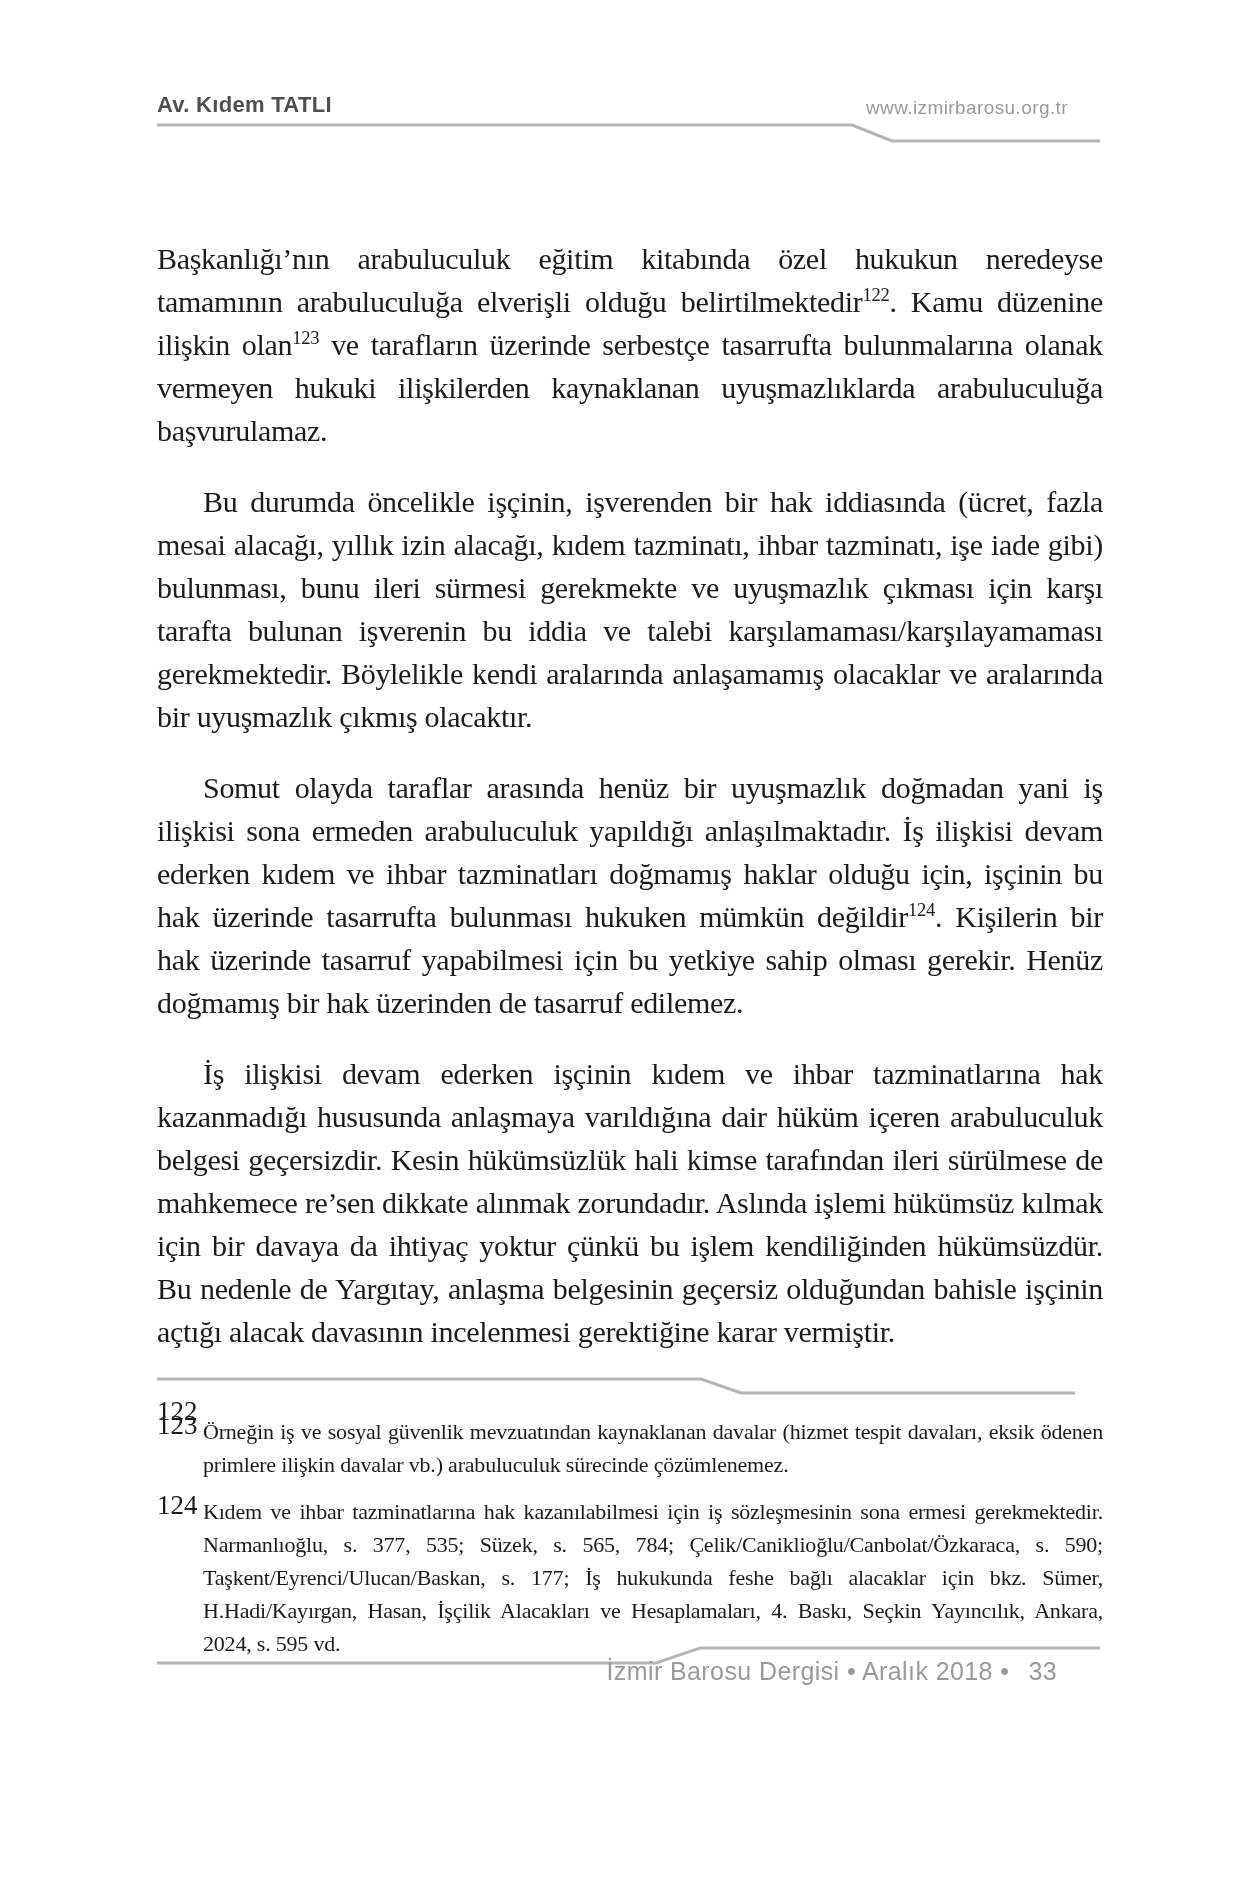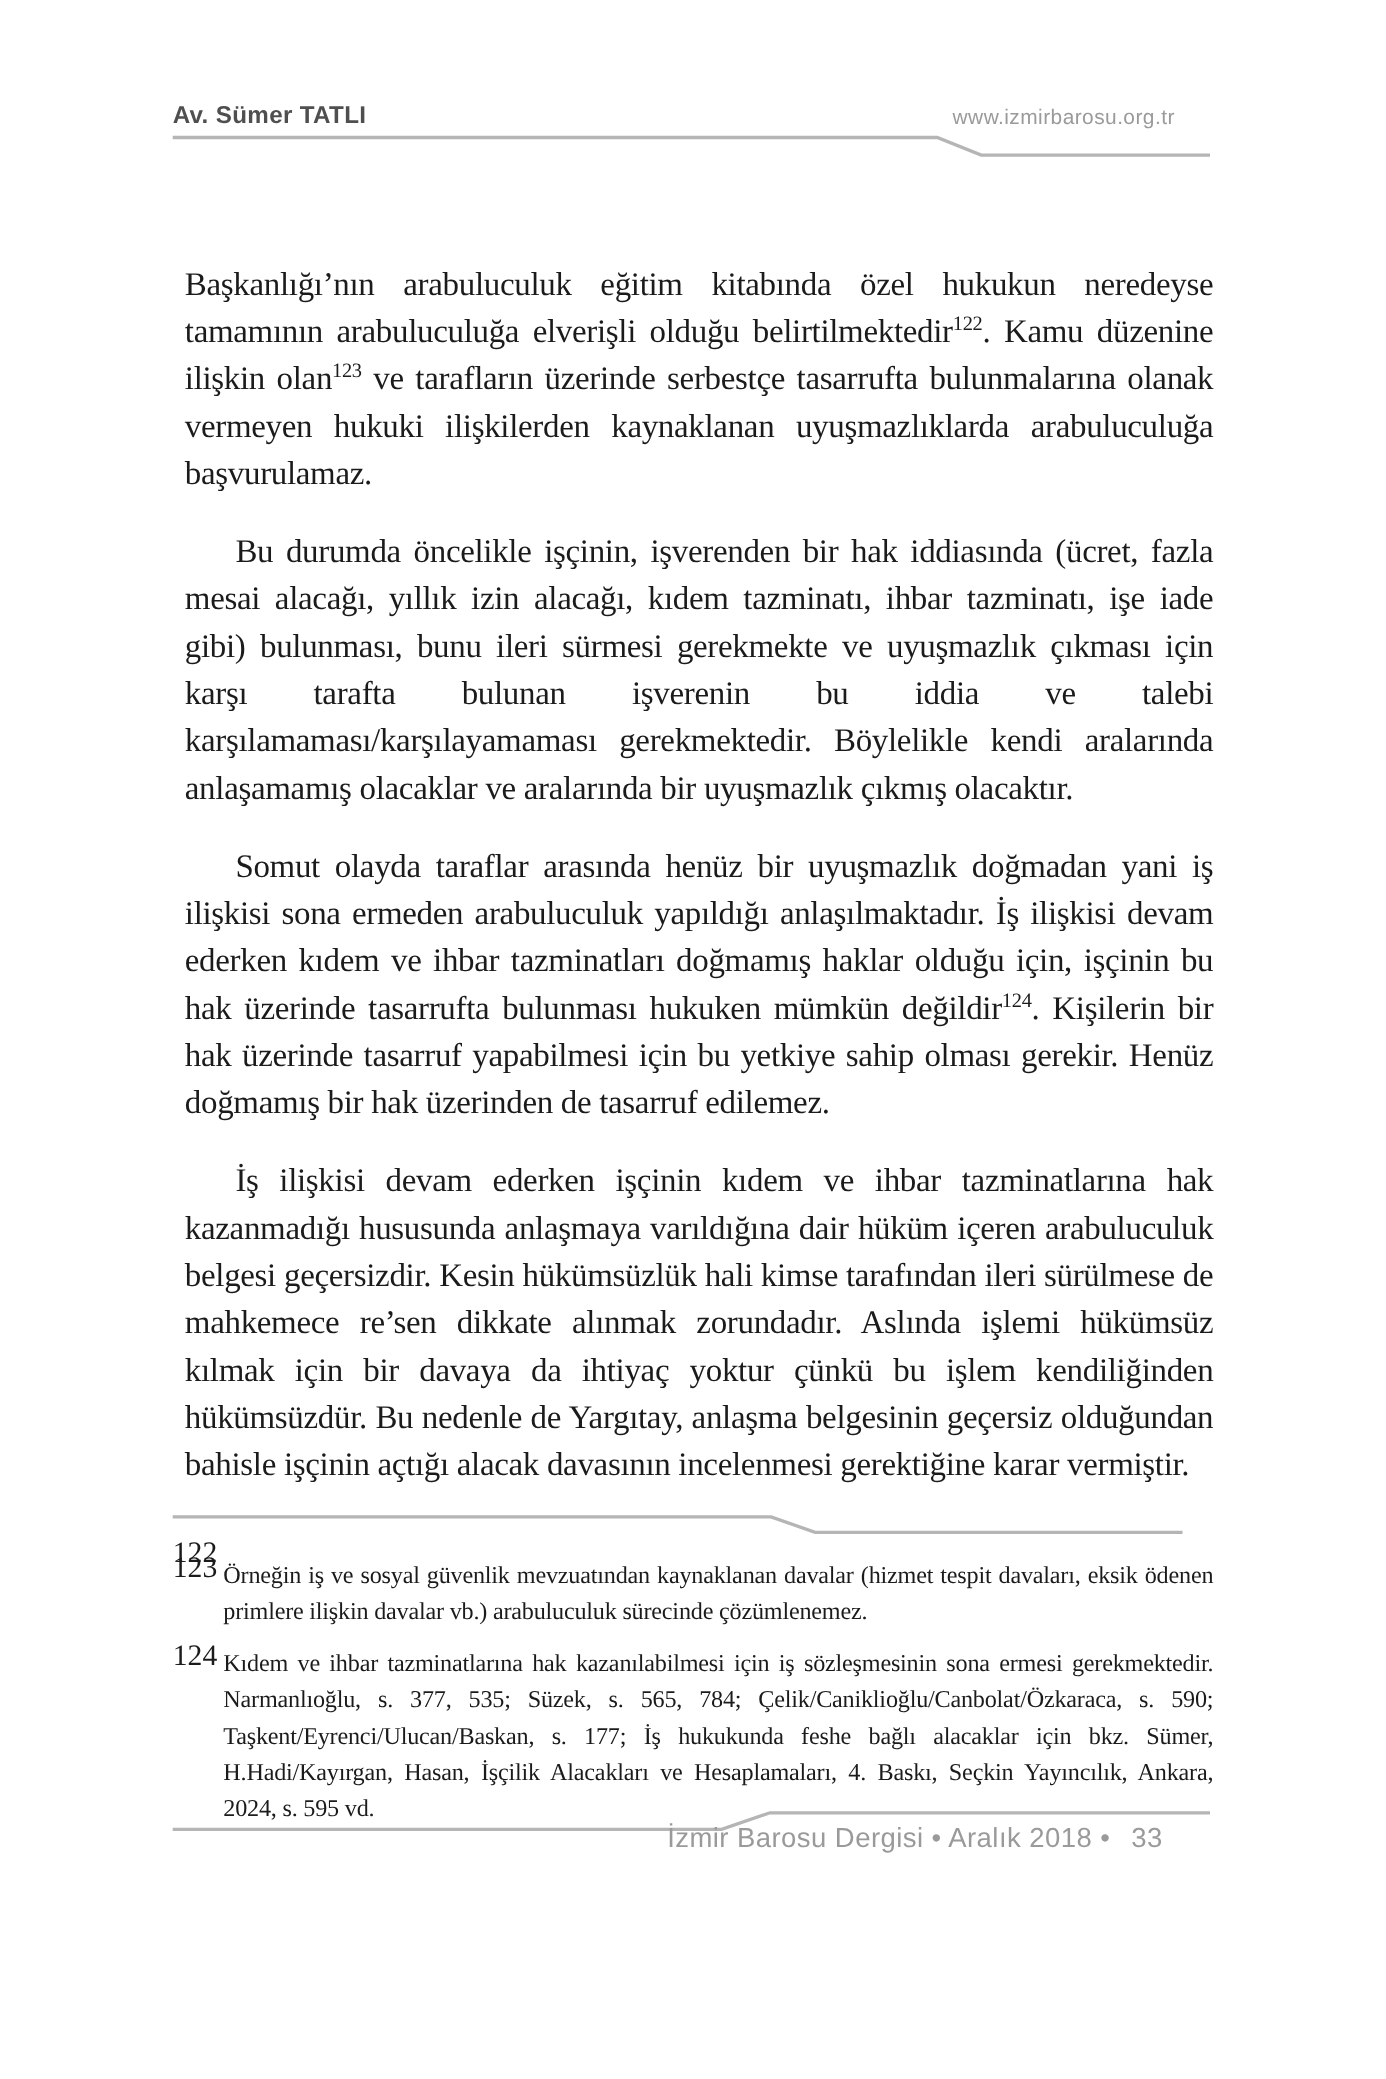--- a/index.html
+++ b/index.html
@@ -39,21 +39,21 @@
     text-transform:uppercase;
   }
   .body-text{
     position:absolute;left:157px;top:237px;width:946px;
     font-size:30px;line-height:43px;
     text-align:justify;
     color:var(--ink);
     letter-spacing:-0.3px;
     hyphens:auto;
   }
-  .para{margin:0 0 28px 11px;}
+  .para{margin:0 0 28px 0;}
   .para.indent{text-indent:46px;}
   .para sup{font-size:0.62em;line-height:0;}
 
   .footnotes{
     position:absolute;left:157px;top:1401px;width:946px;
     font-size:22px;line-height:33px;
     text-align:justify;
     color:var(--ink);
     letter-spacing:-0.2px;
     hyphens:auto;
@@ -76,21 +76,21 @@
 <body>
 
 <div class="page">
 
   <svg class="rules" width="1260" height="1890" viewBox="0 0 1260 1890">
     <polyline points="157,125 852,125 892,141 1100,141" fill="none" stroke="#b5b5b5" stroke-width="3"></polyline>
     <polyline points="157,1379 701,1379 741,1393 1075,1393" fill="none" stroke="#b5b5b5" stroke-width="3"></polyline>
     <polyline points="157,1663 656,1663 700,1648 1100,1648" fill="none" stroke="#b5b5b5" stroke-width="3"></polyline>
   </svg>
 
-  <div class="author">Av. Sümer TATLI</div>
+  <div class="author">Av. Kıdem TATLI</div>
 
   <div class="url">www.izmirbarosu.org.tr</div>
 
 
   <div class="body-text" id="body-paragraphs">
       <p class="para"><span>Başkanlığı’nın arabuluculuk eğitim kitabında özel hukukun neredeyse tamamının arabuluculuğa elverişli olduğu belirtilmektedir</span><sup>122</sup><span>. Kamu düzenine ilişkin olan</span><sup>123</sup><span> ve tarafların üzerinde serbestçe tasarrufta bulunmalarına olanak vermeyen hukuki ilişkilerden kaynaklanan uyuşmazlıklarda arabuluculuğa başvurulamaz.</span></p>
       <p class="para indent"><span>Bu durumda öncelikle işçinin, işverenden bir hak iddiasında (ücret, fazla mesai alacağı, yıllık izin alacağı, kıdem tazminatı, ihbar tazminatı, işe iade gibi) bulunması, bunu ileri sürmesi gerekmekte ve uyuşmazlık çıkması için karşı tarafta bulunan işverenin bu iddia ve talebi karşılamaması/karşılayamaması gerekmektedir. Böylelikle kendi aralarında anlaşamamış olacaklar ve aralarında bir uyuşmazlık çıkmış olacaktır.</span></p>
       <p class="para indent"><span>Somut olayda taraflar arasında henüz bir uyuşmazlık doğmadan yani iş ilişkisi sona ermeden arabuluculuk yapıldığı anlaşılmaktadır. İş ilişkisi devam ederken kıdem ve ihbar tazminatları doğmamış haklar olduğu için, işçinin bu hak üzerinde tasarrufta bulunması hukuken mümkün değildir</span><sup>124</sup><span>. Kişilerin bir hak üzerinde tasarruf yapabilmesi için bu yetkiye sahip olması gerekir. Henüz doğmamış bir hak üzerinden de tasarruf edilemez.</span></p>
       <p class="para indent"><span>İş ilişkisi devam ederken işçinin kıdem ve ihbar tazminatlarına hak kazanmadığı hususunda anlaşmaya varıldığına dair hüküm içeren arabuluculuk belgesi geçersizdir. Kesin hükümsüzlük hali kimse tarafından ileri sürülmese de mahkemece re’sen dikkate alınmak zorundadır. Aslında işlemi hükümsüz kılmak için bir davaya da ihtiyaç yoktur çünkü bu işlem kendiliğinden hükümsüzdür. Bu nedenle de Yargıtay, anlaşma belgesinin geçersiz olduğundan bahisle işçinin açtığı alacak davasının incelenmesi gerektiğine karar vermiştir.</span></p>
     </div>

